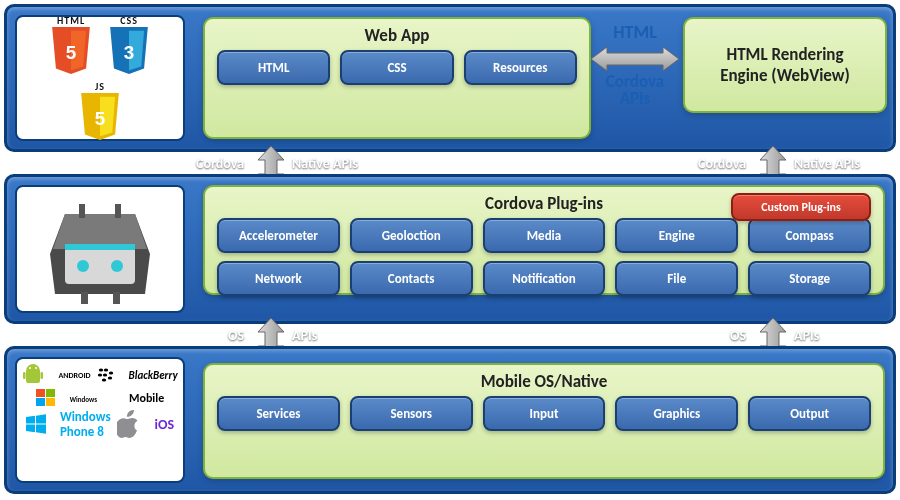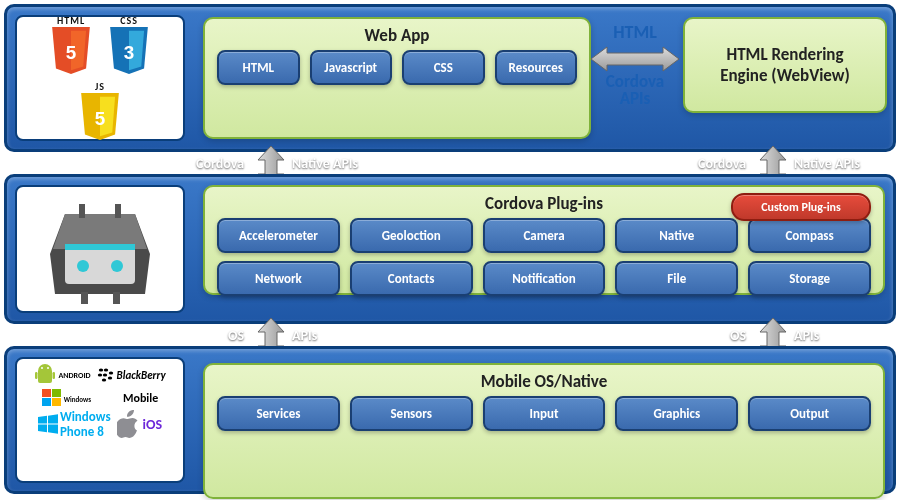--- a/index.html
+++ b/index.html
@@ -46,21 +46,20 @@
     border: 2px solid #1a3f72;
     border-radius: 8px;
     color: #fff; font-weight: bold; font-size: 13px;
     text-align: center; padding: 8px 4px;
     box-shadow: 0 2px 4px rgba(0,0,0,0.25), inset 0 1px 0 rgba(255,255,255,0.3);
   }
   .pill.red {
     background: linear-gradient(#e74c3c, #c0392b);
     border-color: #8e1d10;
     position: absolute;
-    border-radius: 13px;
   }
 
   .arrow {
     position: absolute; text-align: center;
   }
   .arrow svg { display: block; margin: 0 auto; }
   .arrow-label {
     position: absolute; color: #fff; font-weight: bold; font-size: 14px;
     text-shadow: 0 1px 2px rgba(0,0,0,0.6);
     white-space: nowrap;
@@ -82,21 +81,21 @@
 
   .cordova-robot {
     width: 130px; height: 110px; display:flex; align-items:center; justify-content:center;
   }
   .stack-logos {
     display: flex; flex-wrap: wrap; gap: 2px 6px;
     align-content: flex-start; justify-content: center;
     font-size: 10px; font-weight: bold;
     padding: 4px;
   }
-  .mini { display:flex; align-items:center; gap:2px; font-size:11px; }
+  .mini { display:flex; align-items:center; gap:14px; font-size:11px; }
   .mini svg { flex: none; }
 </style>
 </head>
 <body>
 
 <div class="layer layer-top">
 
   <div class="logo-box">
     <div class="shield">
       <span class="cap">HTML</span>
@@ -121,21 +120,20 @@
         <path d="M24 4 L40 4 L37 42 L24 46 Z" fill="#f7df1e"></path>
         <text x="24" y="34" text-anchor="middle" class="badge-text">5</text>
       </svg>
     </div>
   </div>
 
   <div class="green-box" style="left:196px; top:10px; width:388px; height:122px;">
     <div class="green-title">Web App</div>
     <div class="row">
       <div class="pill">HTML</div>
-      <div class="pill">Javascript</div>
       <div class="pill">CSS</div>
       <div class="pill">Resources</div>
     </div>
   </div>
 
   <div class="conn-label" style="left:588px; top:14px; width:80px; font-size:18px;">HTML</div>
   <svg style="position:absolute; left:584px; top:38px;" width="88" height="28">
     <defs>
         <linearGradient id="ga" x1="0" y1="0" x2="0" y2="1">
           <stop offset="0" stop-color="#ddd"></stop>
@@ -195,22 +193,22 @@
       </svg>
     </div>
   </div>
 
   <div class="green-box" style="left:196px; top:8px; right:8px; height:110px;">
     <div class="green-title">Cordova Plug-ins</div>
     <div class="pill red" style="right:12px; top:6px; width:140px; padding:5px 4px; font-size:12px;">Custom Plug-ins</div>
     <div class="row">
       <div class="pill">Accelerometer</div>
       <div class="pill">Geoloction</div>
-      <div class="pill">Camera</div>
-      <div class="pill">Native</div>
+      <div class="pill">Media</div>
+      <div class="pill">Engine</div>
       <div class="pill">Compass</div>
     </div>
     <div class="row">
       <div class="pill">Network</div>
       <div class="pill">Contacts</div>
       <div class="pill">Notification</div>
       <div class="pill">File</div>
       <div class="pill">Storage</div>
     </div>
   </div>
@@ -275,21 +273,21 @@
       <span><span>Windows</span><br><span>Phone 8</span></span>
     </div>
     <div class="mini">
       <svg width="24" height="28" viewBox="0 0 24 28">
           <path d="M17 0c0 2-1 4-2.5 5.2C13 6.5 11 7 10 6.8c-.2-2 .9-4 2.2-5.2C13.6.3 15.8-.2 17 0zM20 20.4c-.9 2-1.3 2.9-2.5 4.7-1.6 2.4-3.9 2.9-5.3 2.9-1.4 0-1.8-.9-3.7-.9s-2.4.9-3.8.9c-1.4 0-3.2-.9-4.8-3.3C-2 21.3-2.3 15 .7 11.2c1.5-1.9 3.8-3 5.9-3 1.7 0 3 .9 4.1.9 1 0 2.7-1 4.8-1 1.8 0 3.7.9 5 2.6-4.4 2.4-3.7 8.6-.5 9.7z" fill="#8e8e93"></path>
         </svg>
       <span style="color:#6d28d9; font-size:14px;">iOS</span>
     </div>
   </div>
 
-  <div class="green-box" style="left:196px; top:14px; right:8px; height:136px;">
+  <div class="green-box" style="left:196px; top:14px; right:8px; height:116px;">
     <div class="green-title">Mobile OS/Native</div>
     <div class="row">
       <div class="pill">Services</div>
       <div class="pill">Sensors</div>
       <div class="pill">Input</div>
       <div class="pill">Graphics</div>
       <div class="pill">Output</div>
     </div>
   </div>
 </div>

